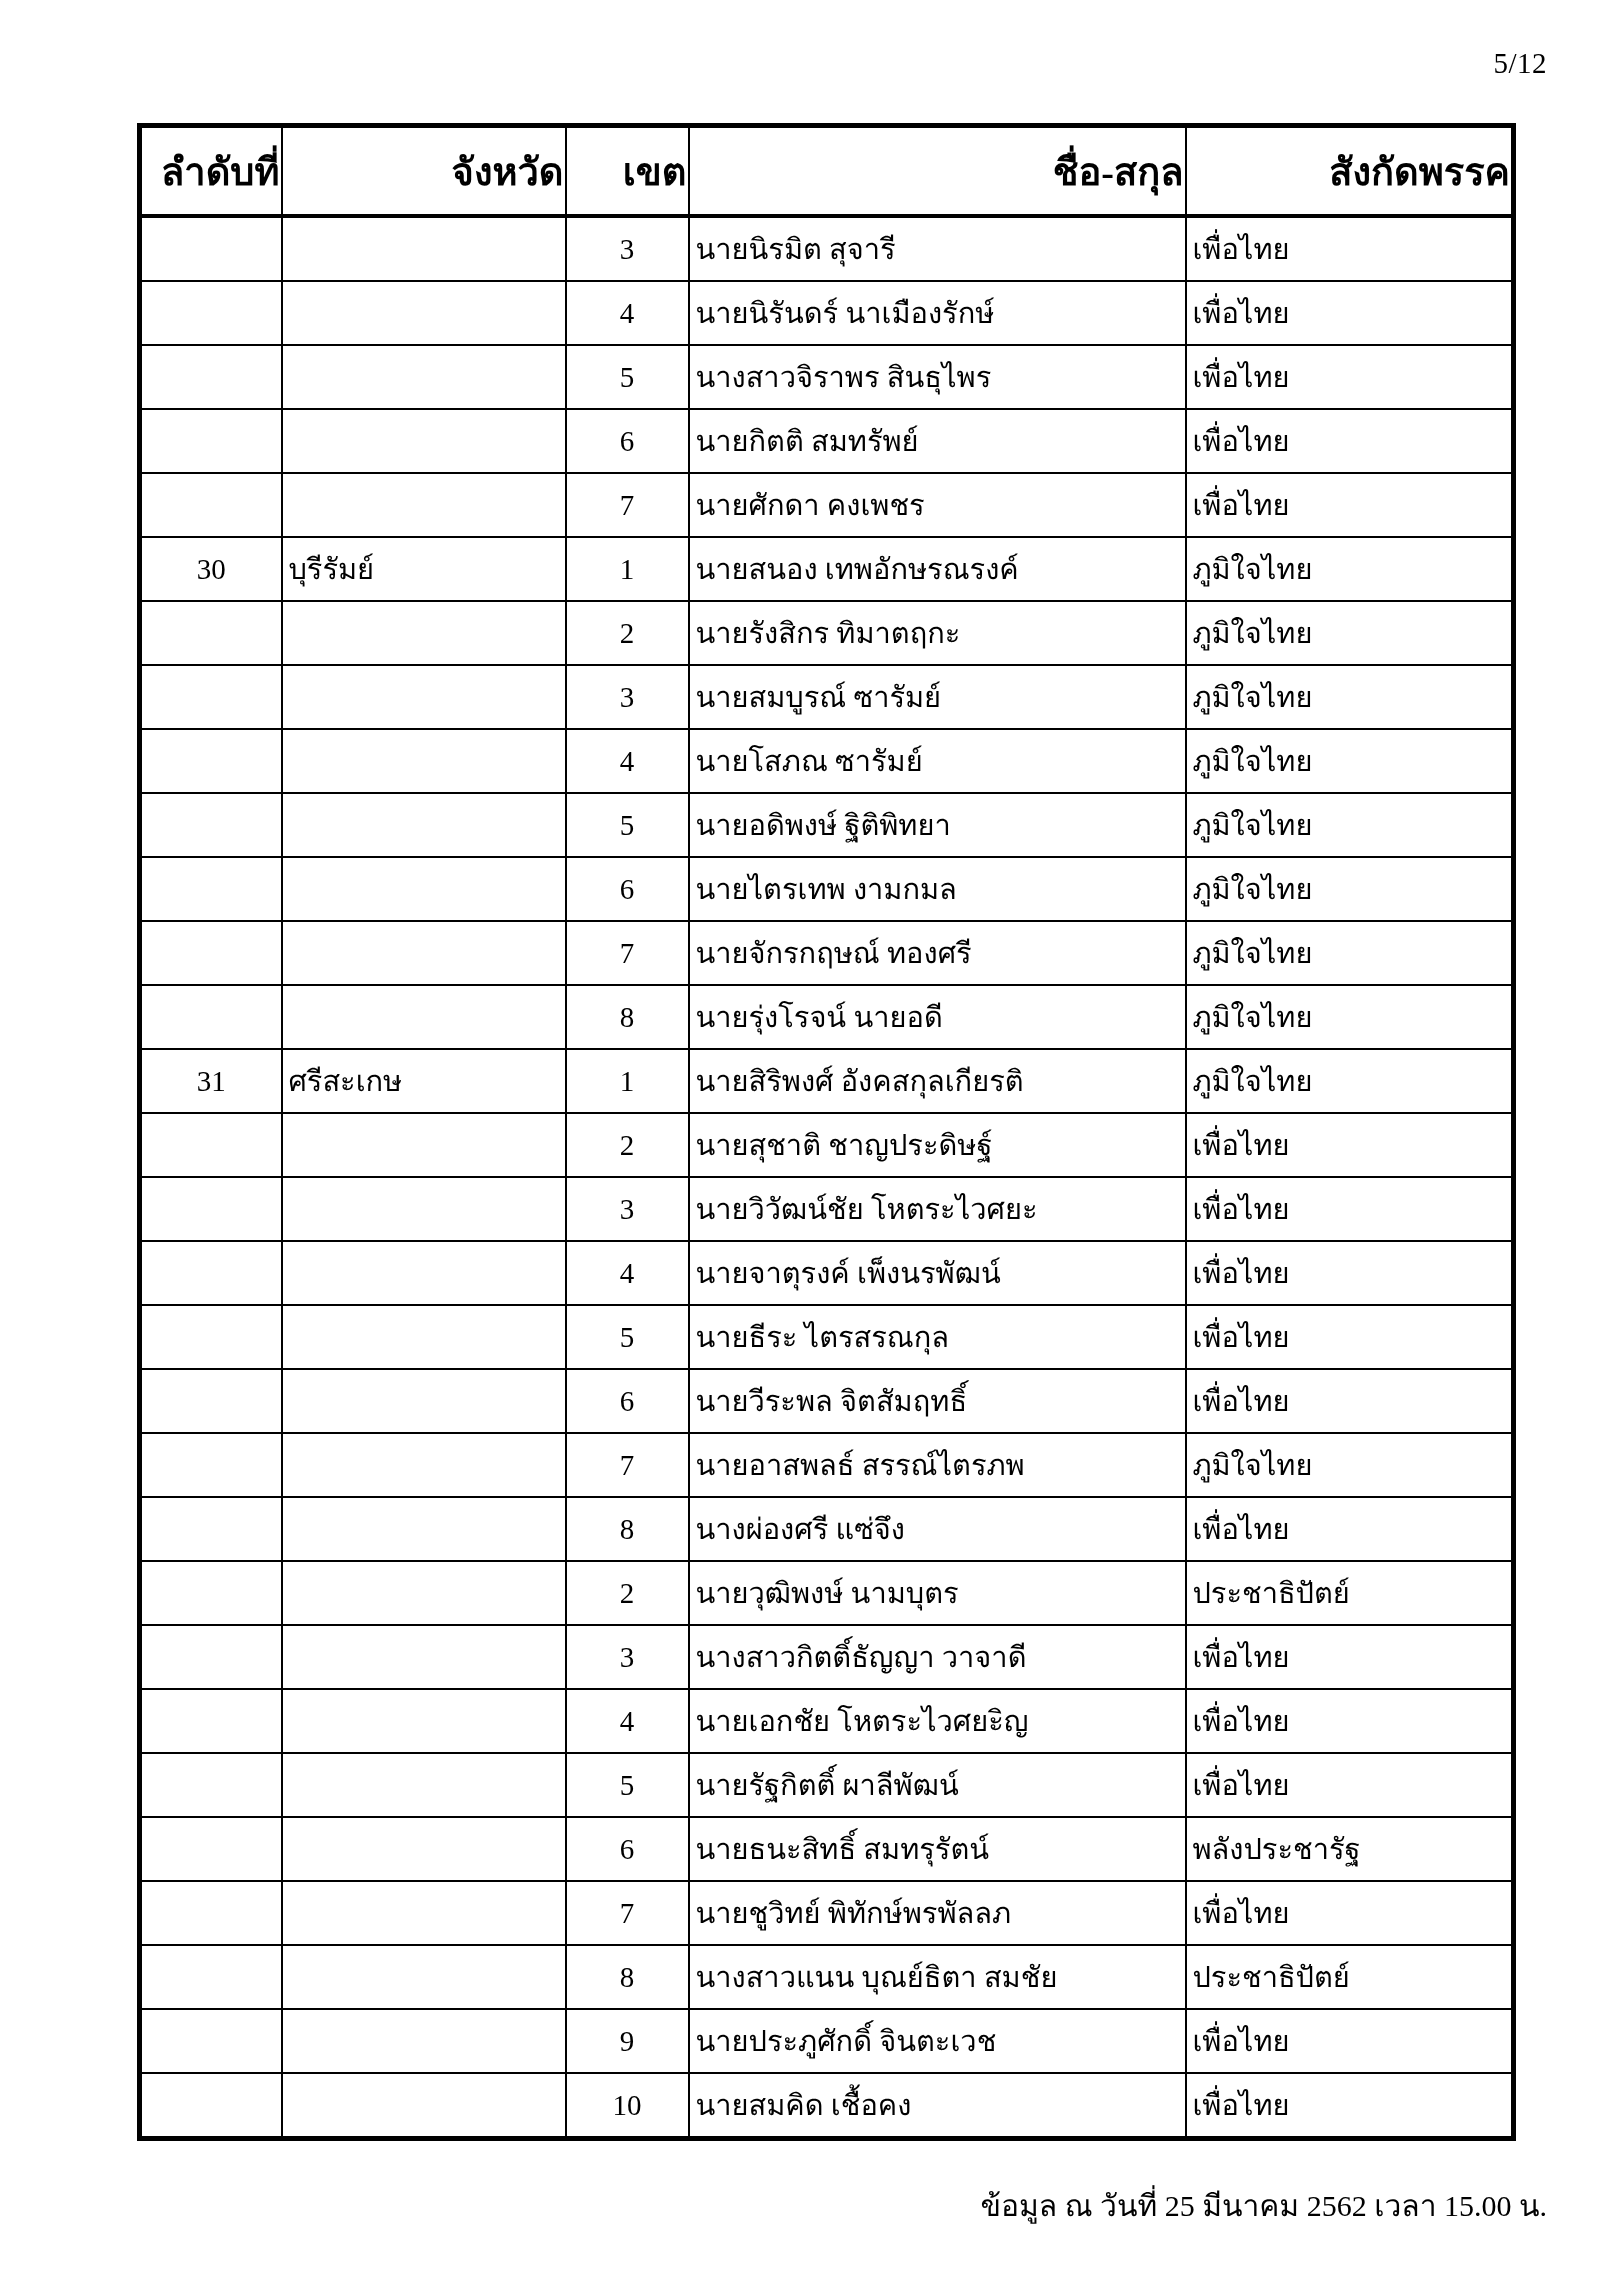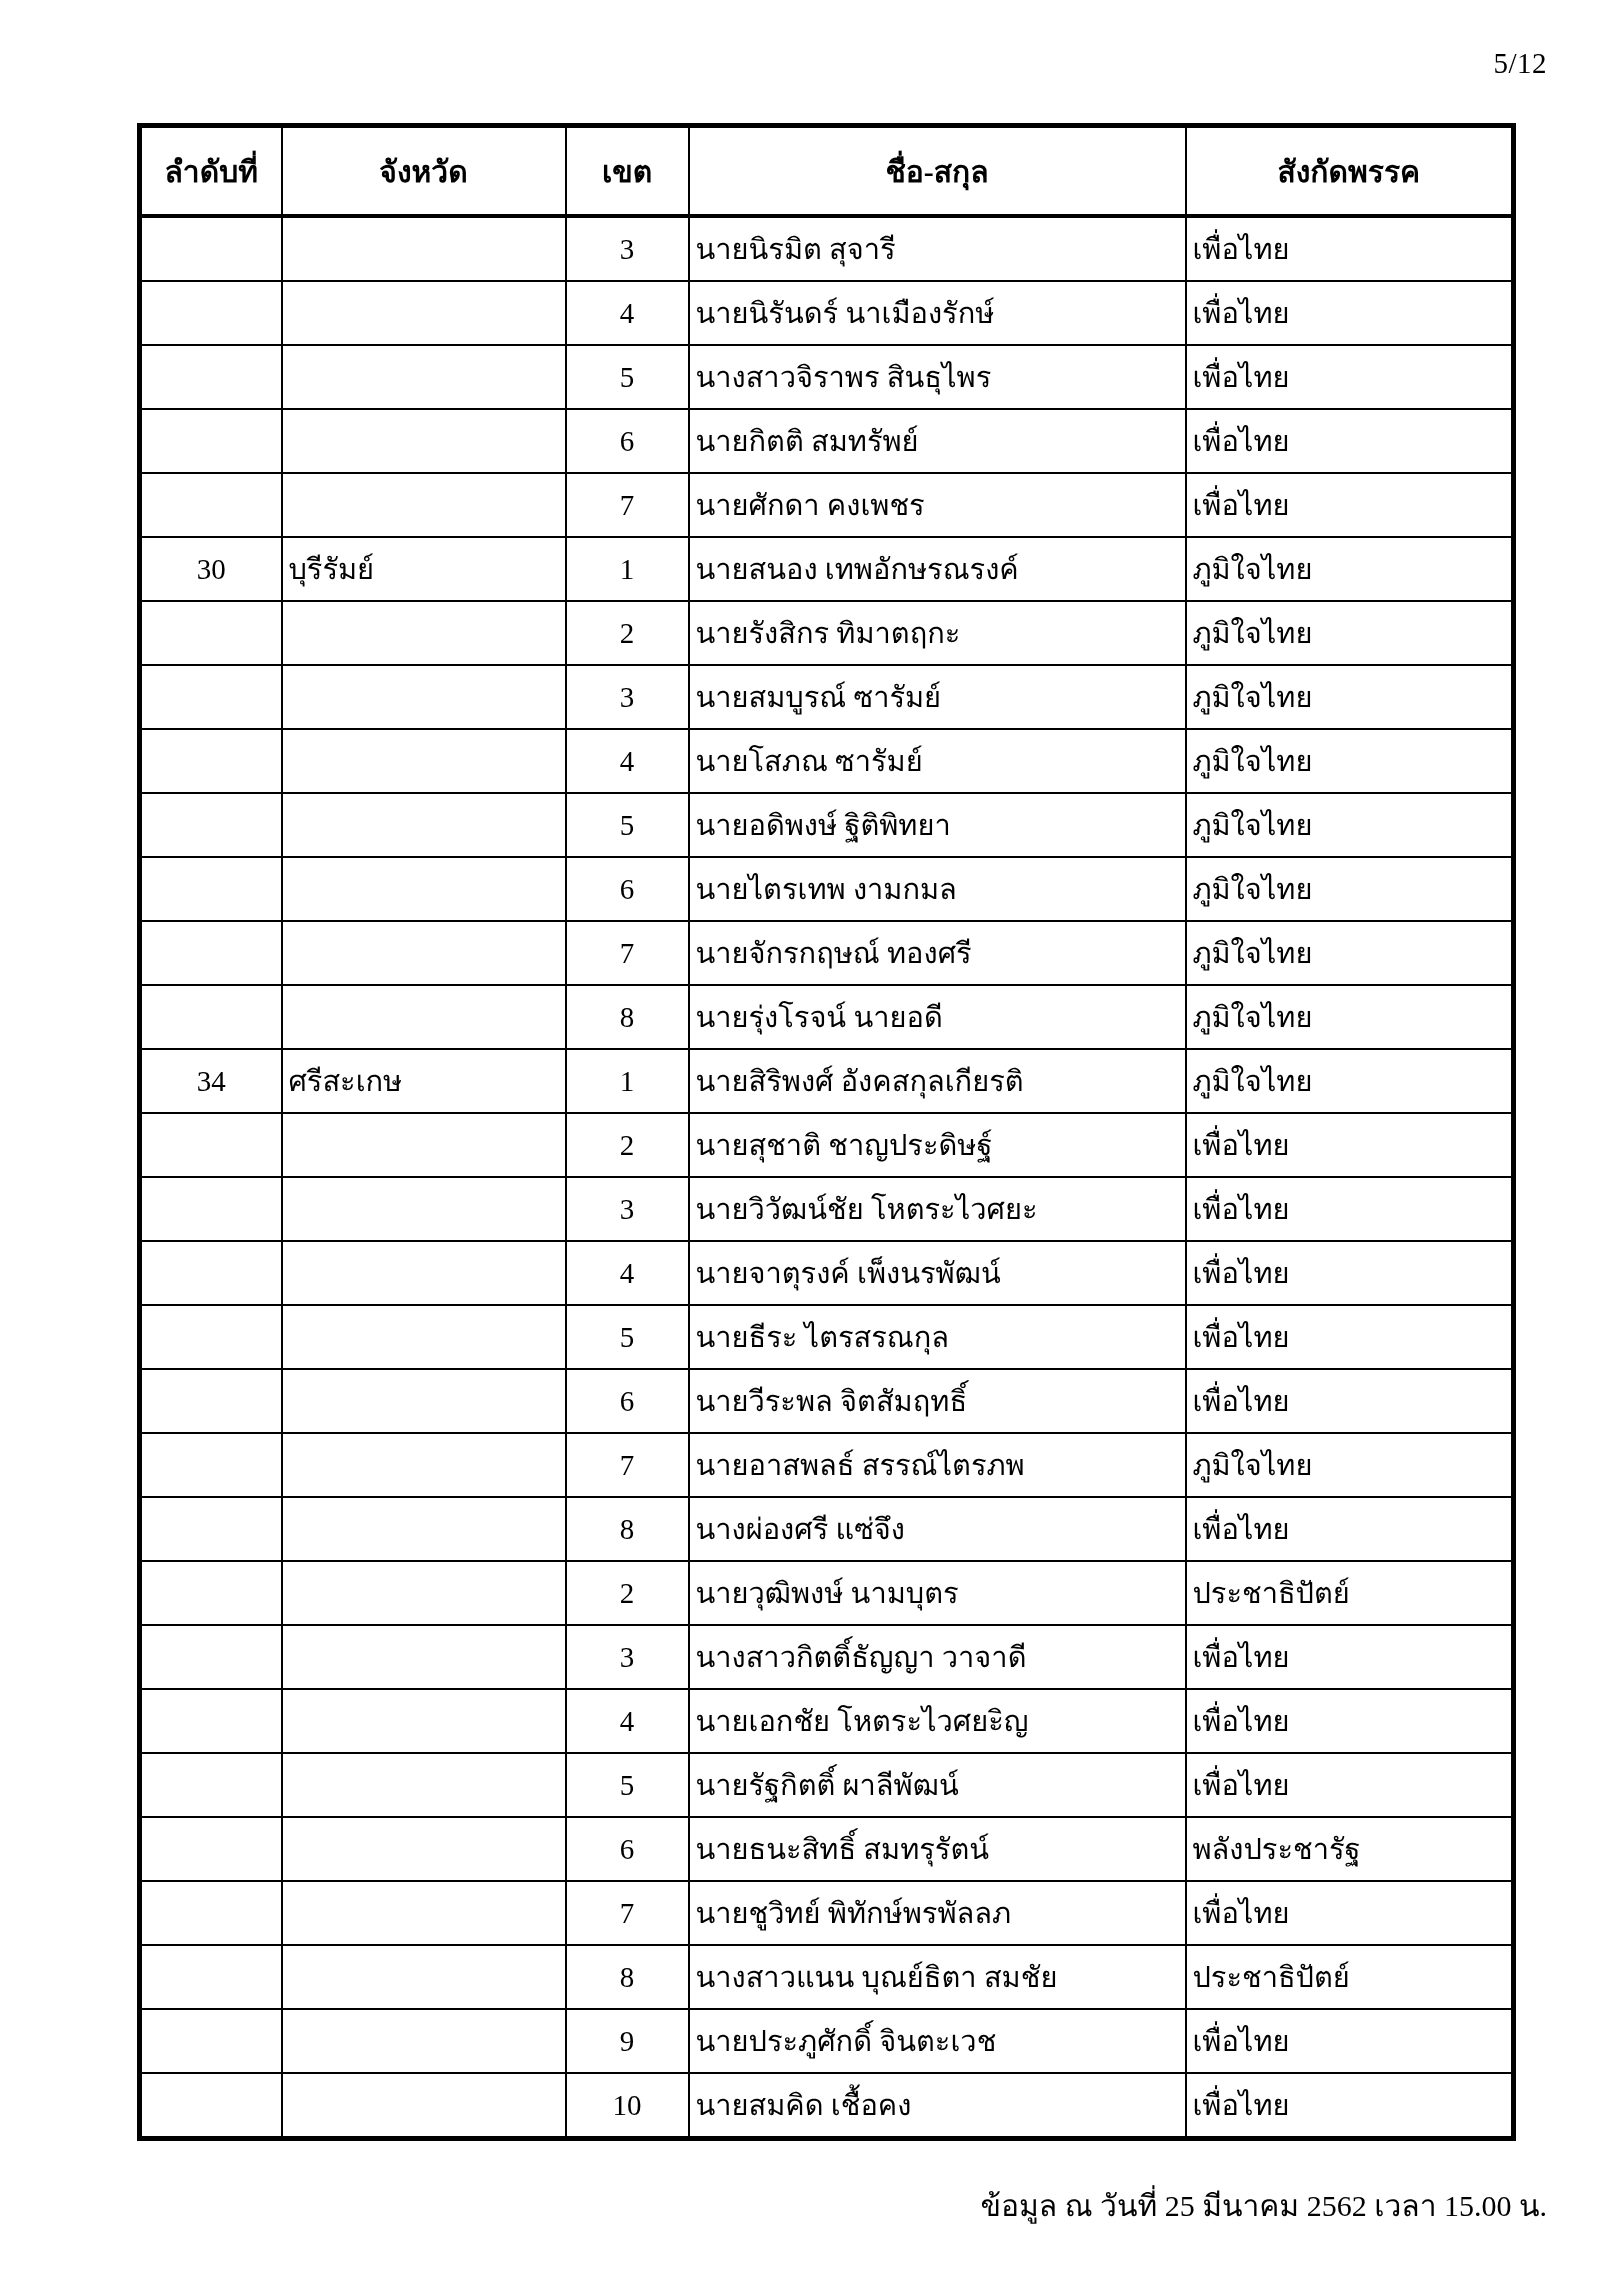--- a/index.html
+++ b/index.html
@@ -33,23 +33,23 @@
     border: 5.9px solid #000000;
   }
   table.roster th,
   table.roster td {
     border: 2.9px solid #000000;
     overflow: hidden;
     white-space: nowrap;
   }
   table.roster thead th {
     height: 84px;
-    font-size: 30px;
+    font-size: 38px;
     font-weight: bold;
-    text-align: center;
+    text-align: right;
     vertical-align: middle;
     border-bottom-width: 4.9px;
   }
   table.roster tbody td {
     height: 60px;
     font-size: 29px;
     vertical-align: middle;
   }
   .col-no    { width: 142px; }
   .col-prov  { width: 284px; }
@@ -178,21 +178,21 @@
           <td class="c-party">ภูมิใจไทย</td>
         </tr>
         <tr>
           <td class="c-no"></td>
           <td class="c-prov"></td>
           <td class="c-dist">8</td>
           <td class="c-name">นายรุ่งโรจน์ นายอดี</td>
           <td class="c-party">ภูมิใจไทย</td>
         </tr>
         <tr>
-          <td class="c-no">34</td>
+          <td class="c-no">31</td>
           <td class="c-prov">ศรีสะเกษ</td>
           <td class="c-dist">1</td>
           <td class="c-name">นายสิริพงศ์ อังคสกุลเกียรติ</td>
           <td class="c-party">ภูมิใจไทย</td>
         </tr>
         <tr>
           <td class="c-no"></td>
           <td class="c-prov"></td>
           <td class="c-dist">2</td>
           <td class="c-name">นายสุชาติ ชาญประดิษฐ์</td>

